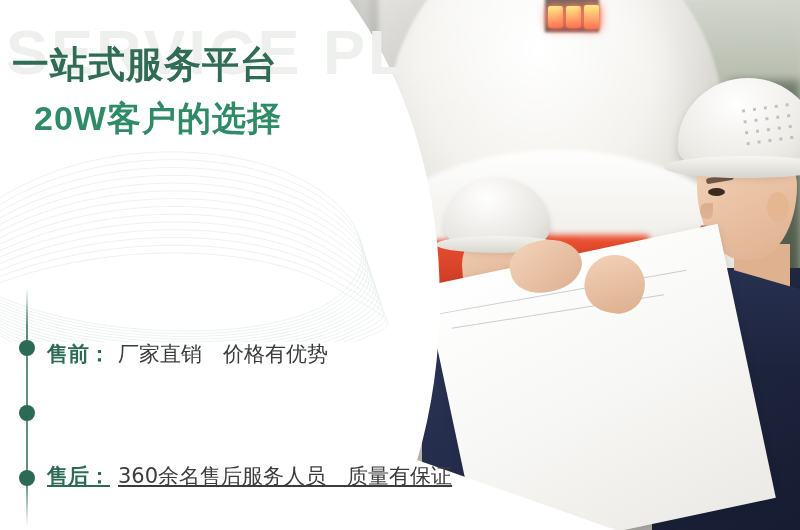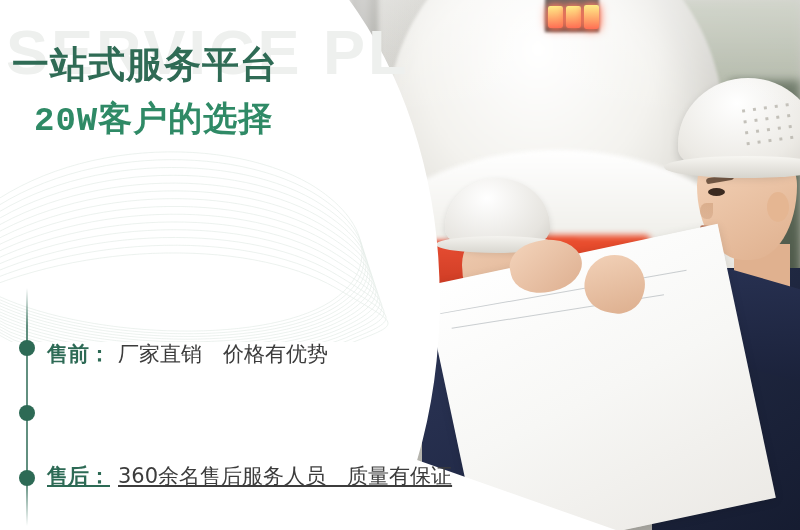--- a/index.html
+++ b/index.html
@@ -356,21 +356,21 @@
   }
   .headline-2 {
     position: absolute;
     left: 34px;
     top: 96px;
     font-size: 34px;
     font-weight: 700;
     color: #2f8a66;
     letter-spacing: 1px;
     white-space: nowrap;
-    font-family: Liberation Mono, monospace;
+    font-family: Liberation Sans, sans-serif;
   }
 
   
   .timeline {
     position: absolute;
     left: 26px;
     top: 288px;
     width: 2px;
     height: 238px;
     background: linear-gradient(180deg, rgba(45,106,85,0) 0%, rgba(45,106,85,.75) 16%, rgba(45,106,85,.75) 82%, rgba(45,106,85,0) 100%);

